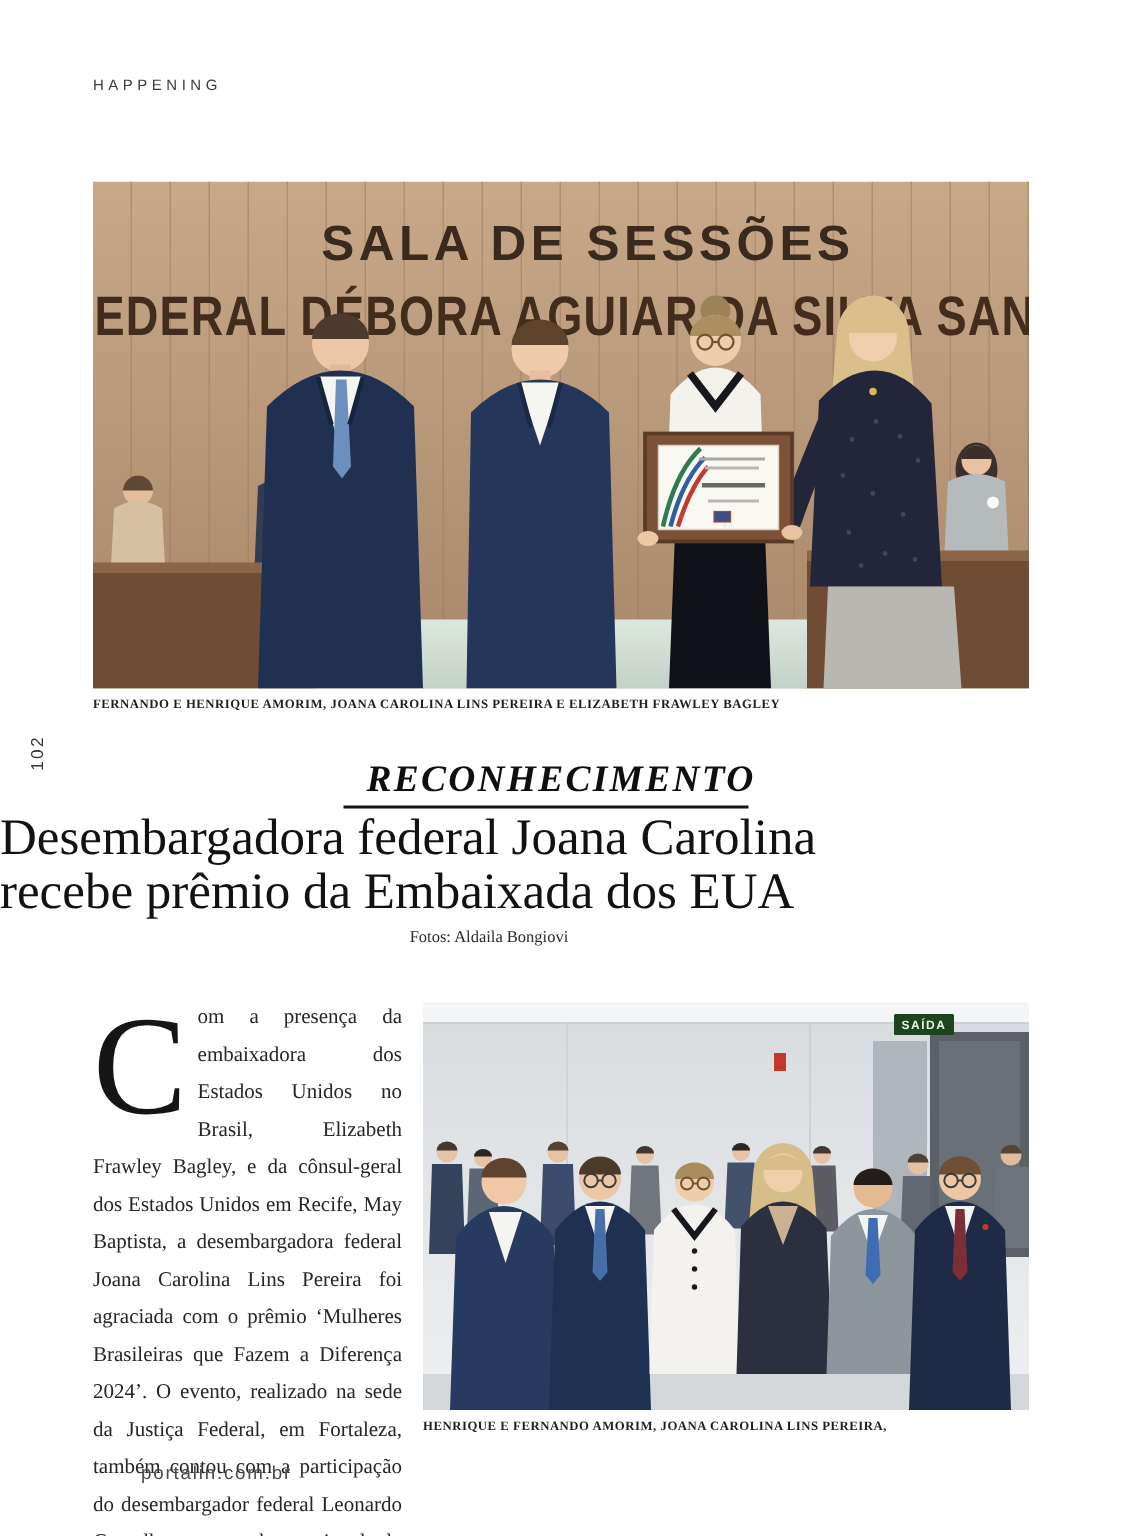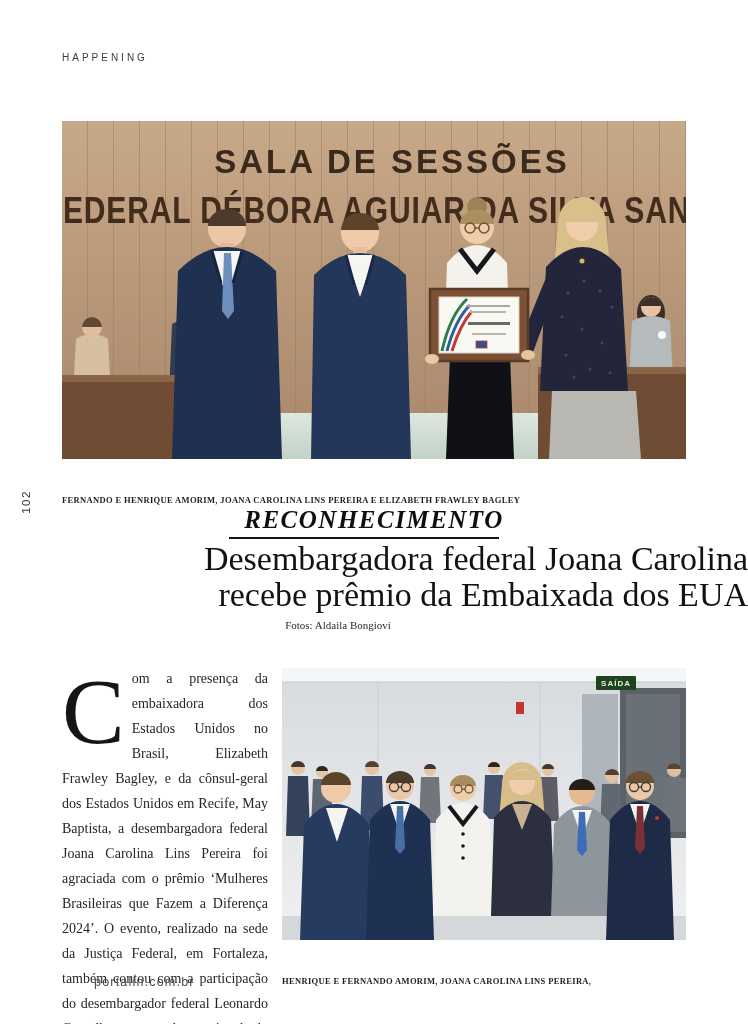--- a/index.html
+++ b/index.html
@@ -16,35 +16,35 @@
     position:absolute; left:14px; top:496px;
     font-family:"Liberation Sans", sans-serif; font-size:11.5px;
     letter-spacing:1.5px; color:#333;
     transform:rotate(-90deg); transform-origin:center;
   }
   .photo-top { position:absolute; left:62px; top:121px; width:624px; height:338px;text-align:right; }
   .photo-bottom { position:absolute; left:282px; top:668px; width:404px; height:272px;text-align:center; }
   .photo-top svg, .photo-bottom svg { display:block; width:100%; height:100%; }
   .photo-caption {
     font-family:"Liberation Serif", serif; font-weight:bold;
-    font-size:8.5px; letter-spacing:0.35px; color:#1e1e1e;margin-top:31px;
+    font-size:8.5px; letter-spacing:0.35px; color:#1e1e1e;
   }
   .caption-top { position:absolute; left:62px; top:464px; width:624px; }
   .caption-bottom { position:absolute; left:282px; top:946px; width:404px; line-height:9.5px; }
   .kicker {
     position:absolute; left:0; top:506px; width:748px; text-align:center;
     font-size:25px; font-weight:bold; font-style:italic;
     letter-spacing:1.5px; color:#0f0f0f;
   }
   .kicker-rule { position:absolute; left:229px; top:537px; width:270px; height:1.5px; background:#141414; }
   .headline {
-    position:absolute; left:0; top:541px; width:748px; text-align:right;
+    position:absolute; left:0; top:541px; width:748px; text-align:left;
     font-size:34px; line-height:36px; font-weight:400; color:#121212; margin:0;
   }
-  .credit { position:absolute; left:12px; top:619px; width:652px; text-align:center; font-size:11px; color:#2a2a2a; }
+  .credit { position:absolute; left:0; top:619px; width:652px; text-align:center; font-size:11px; color:#2a2a2a; }
   .body-col {
     position:absolute; left:62px; top:666px; width:206px;
     font-size:14px; line-height:25px; text-align:justify; color:#262626;
   }
   .dropcap {
     float:left; font-size:94px; line-height:78px;
     margin:6px 7px 0 0; color:#151515;
   }
   .footer {
     position:absolute; left:62px; top:975px;

